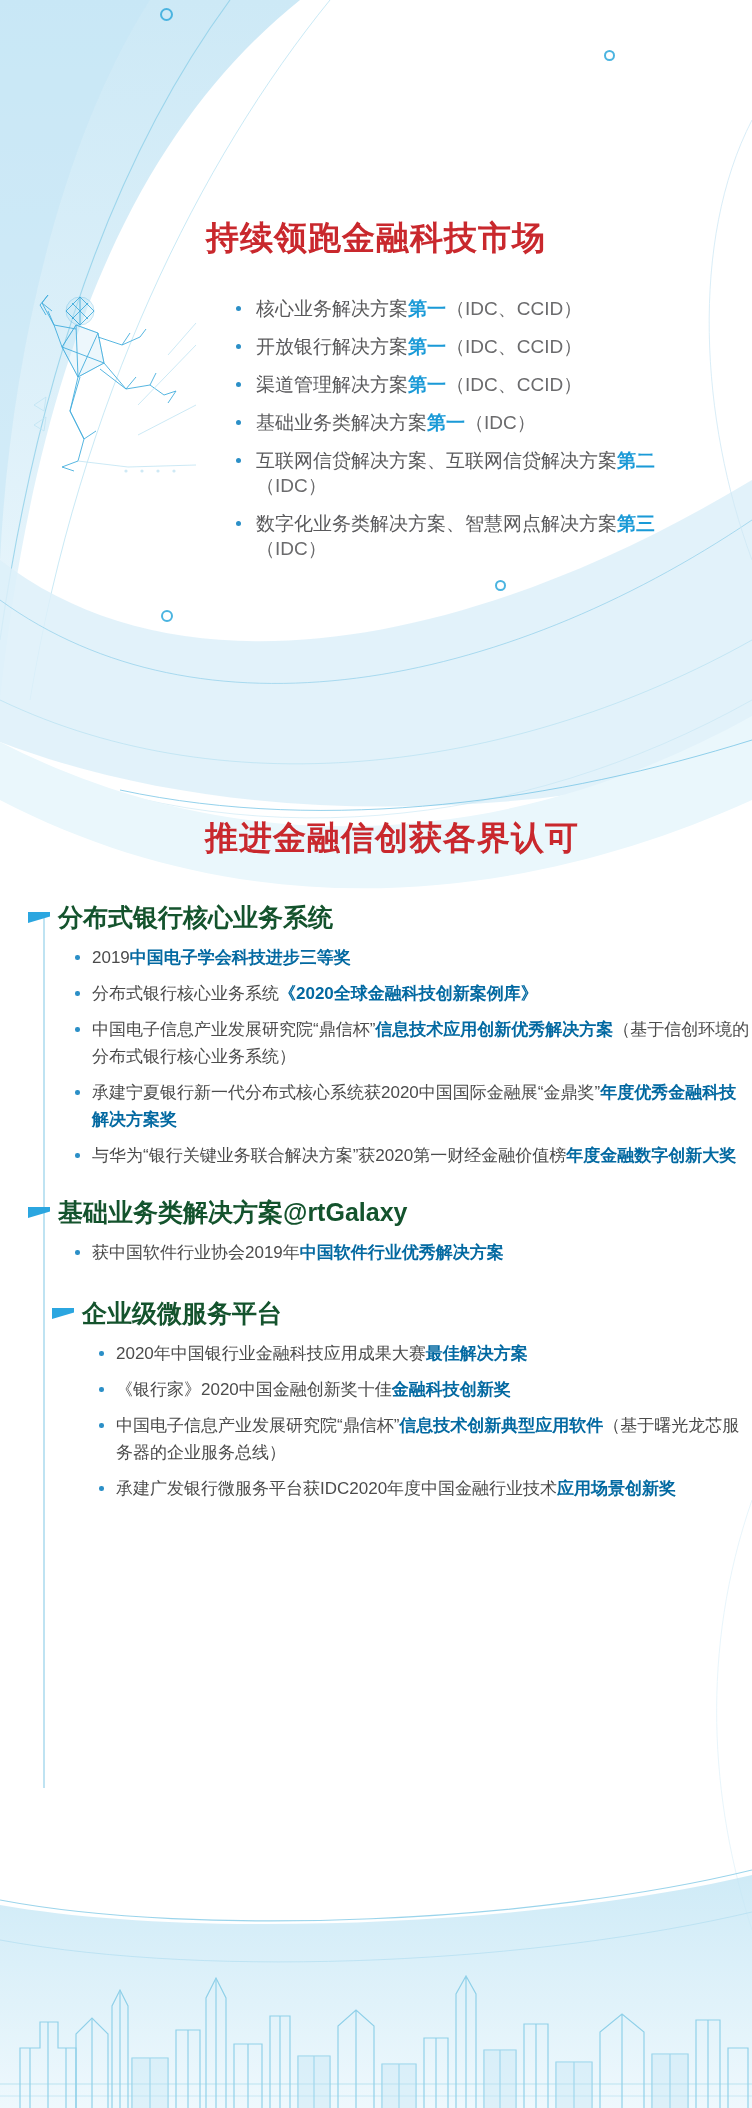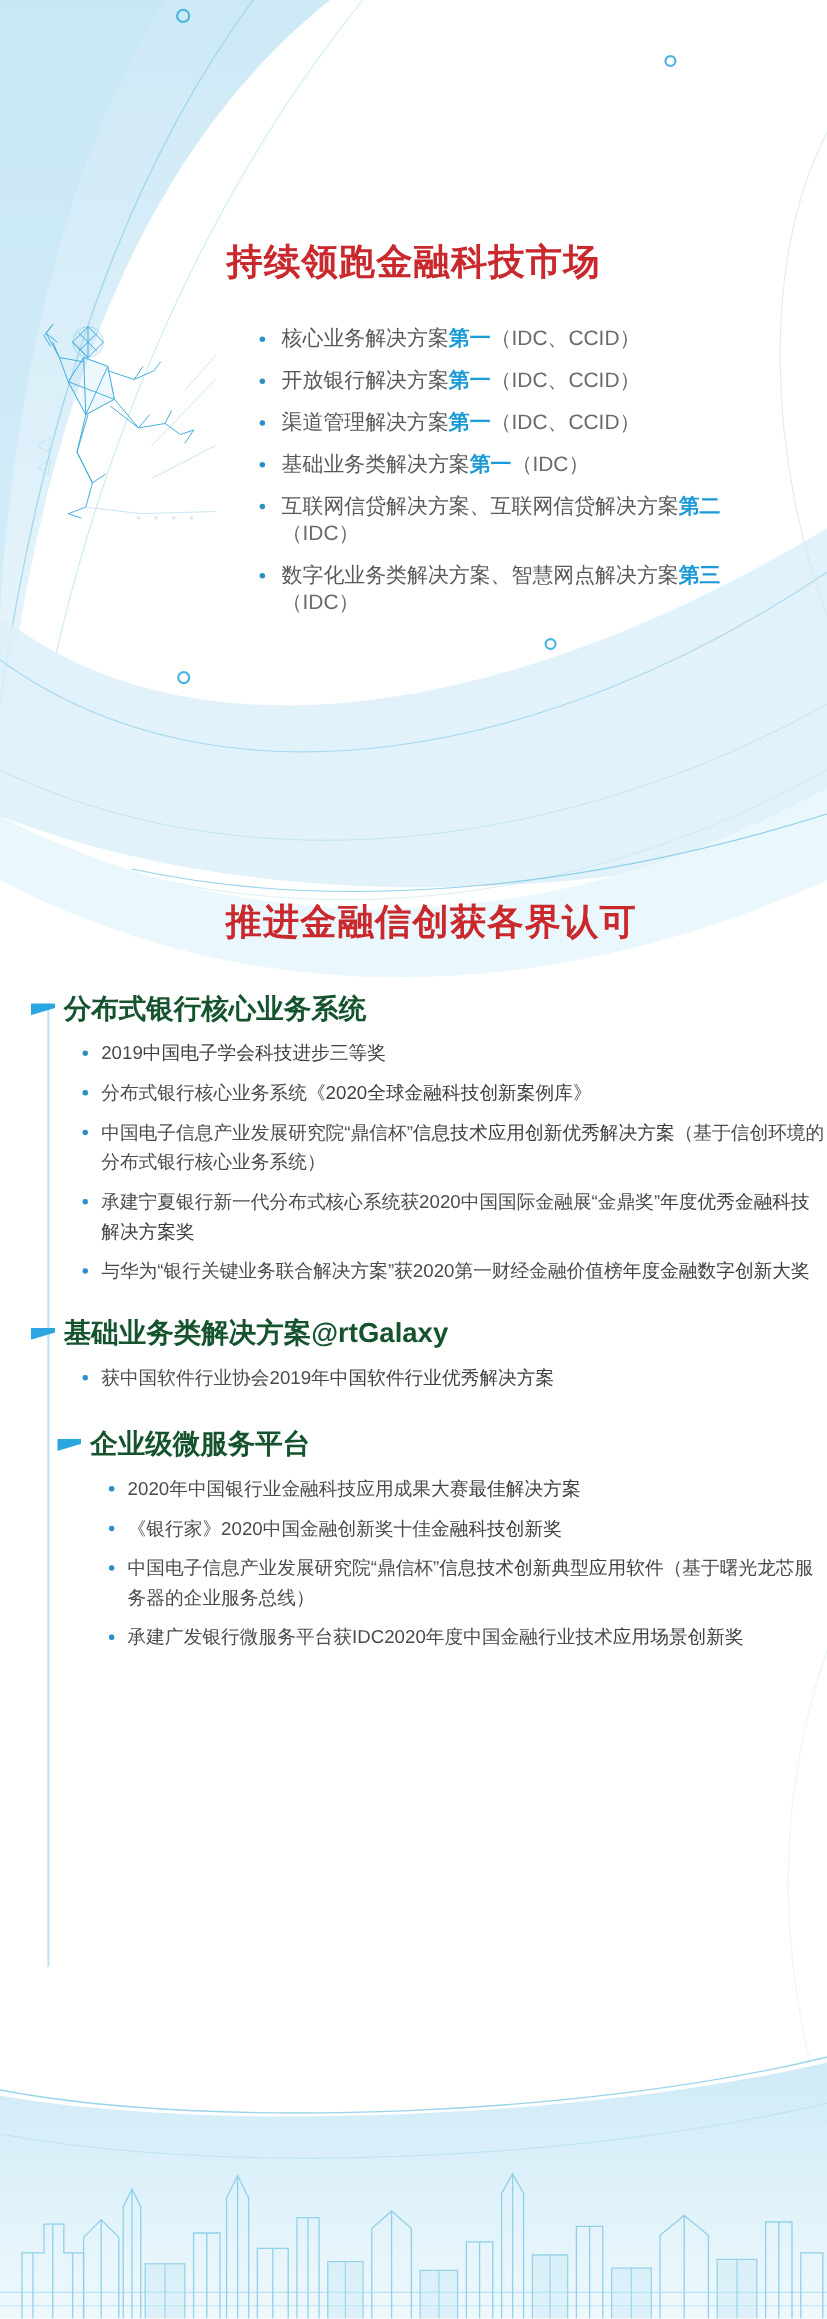--- a/index.html
+++ b/index.html
@@ -80,21 +80,21 @@
   .group li {
     position:relative;
     font-size:17px; line-height:27px;
     padding-left:20px; margin-bottom:9px;
     color:#4b4b4b;
   }
   .group li::before {
     content:""; position:absolute; left:3px; top:11px;
     width:4.5px; height:4.5px; border-radius:50%; background:#2b8fc7;
   }
-  .group li b { color:#404040; font-weight:normal; }
+  .group li b { color:#0369a1; font-weight:bold; }
 
   
   .skyline { position:absolute; left:0; bottom:0; width:752px; height:210px; }
 </style>
 </head>
 <body>
 
 <div class="page">
 
   <svg class="bg-svg" viewBox="0 0 752 2108" preserveAspectRatio="none" aria-hidden="true">

